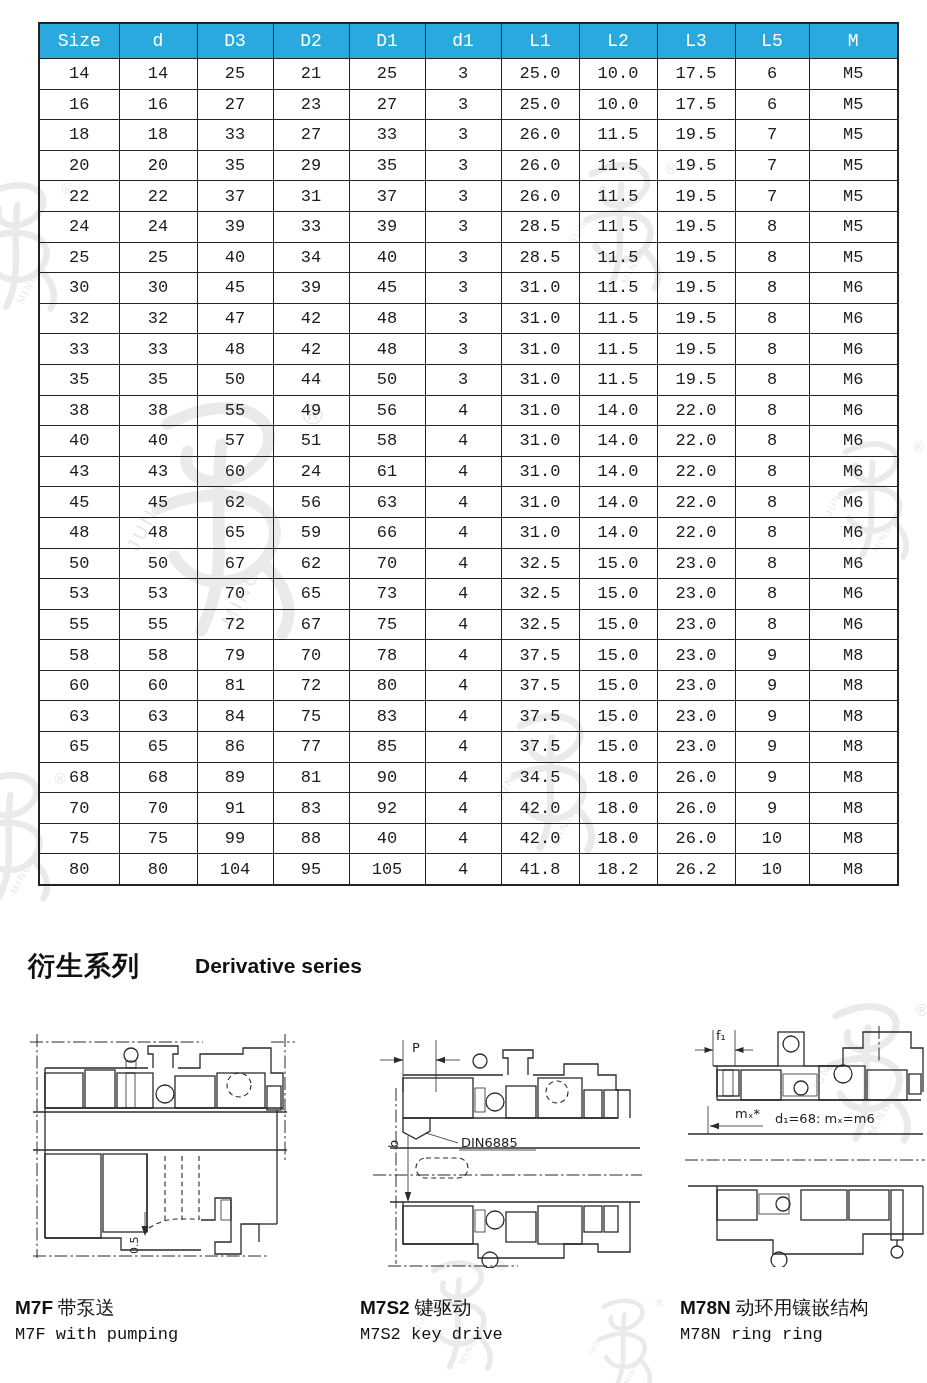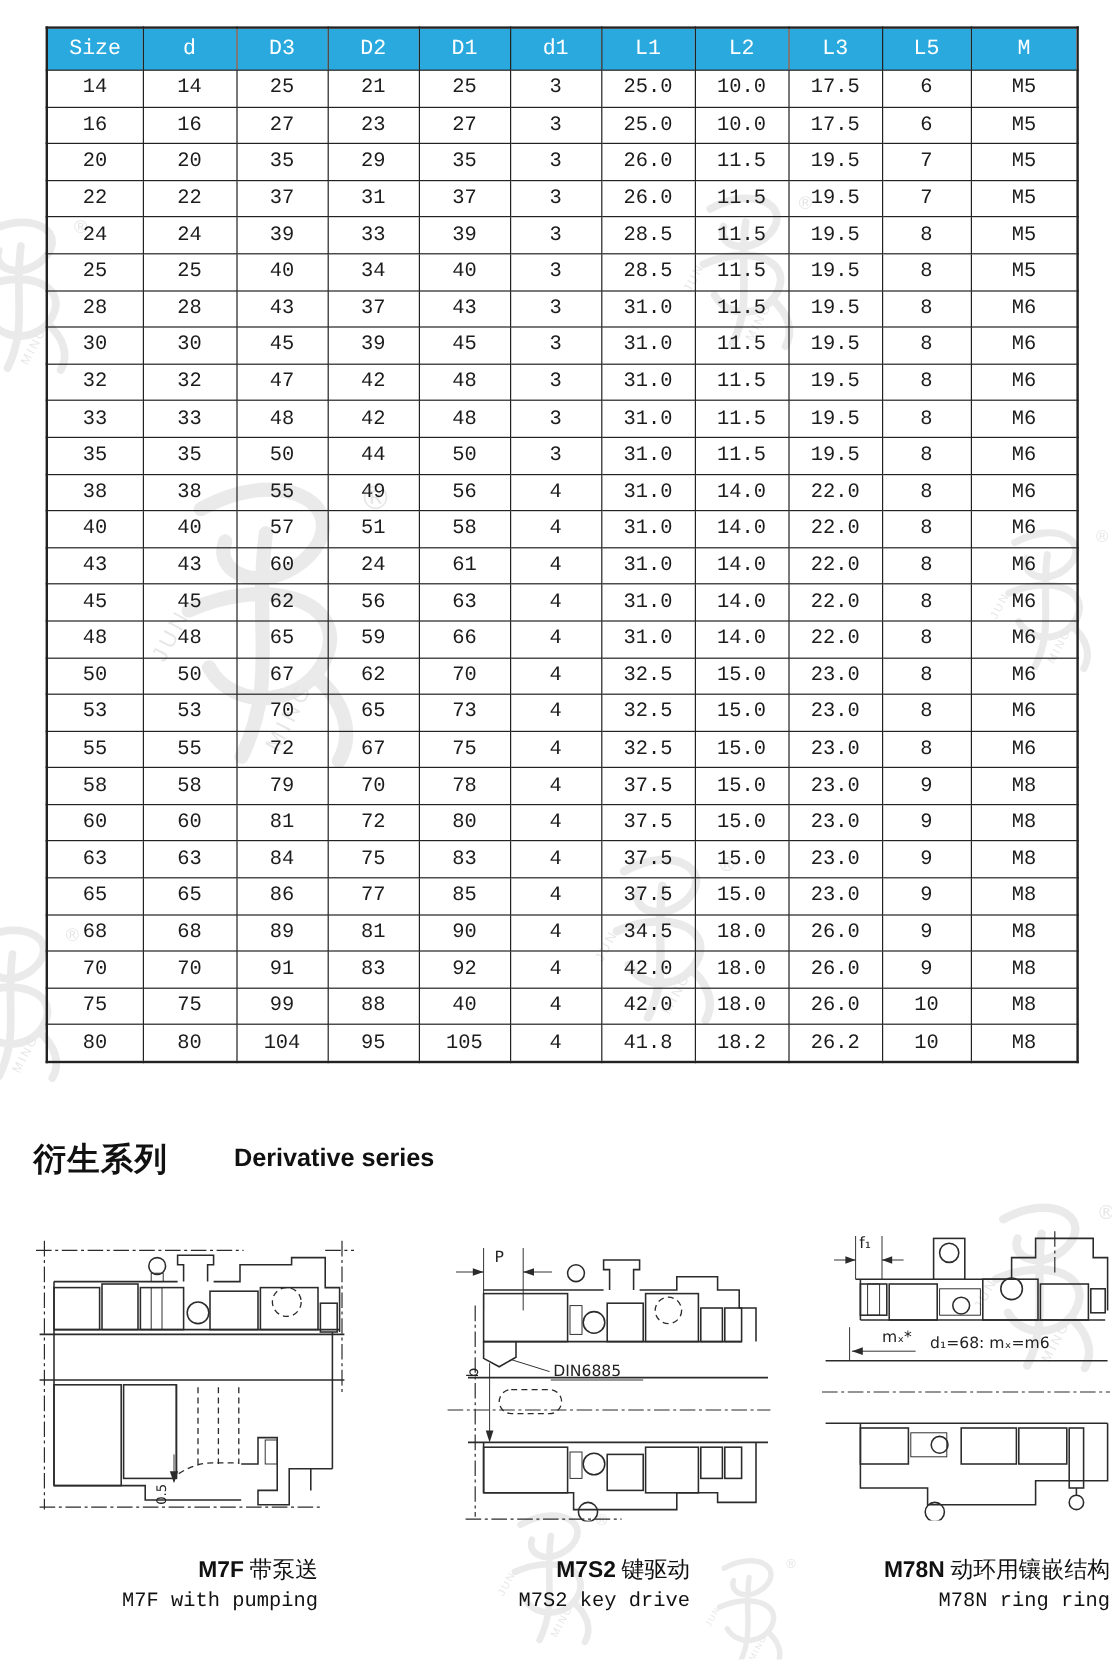--- a/index.html
+++ b/index.html
@@ -53,21 +53,21 @@
   .drawing svg{display:block;}
   .ln{fill:none;stroke:#2b2b2b;stroke-width:1.3;}
   .tn{fill:none;stroke:#2b2b2b;stroke-width:.8;}
   .cl{fill:none;stroke:#2b2b2b;stroke-width:1;stroke-dasharray:13 3 2.5 3;}
   .dsh{fill:none;stroke:#2b2b2b;stroke-width:1.1;stroke-dasharray:5 3.5;}
   .ah{fill:#2b2b2b;stroke:none;}
   text.ann{font-family:"DejaVu Sans", sans-serif;font-size:13px;fill:#222;}
   text.ann-sm{font-family:"DejaVu Sans", sans-serif;font-size:11px;fill:#222;}
 
   
-  .caption{position:absolute;top:1295px;text-align:right;}
+  .caption{position:absolute;top:1295px;text-align:left;}
   .caption .line1{
     font-size:19px;color:#111;
     font-family:"Liberation Serif", serif;
   }
   .caption .line1 b{font-family:"Liberation Sans", sans-serif;font-weight:bold;}
   .caption .line2{
     margin-top:4px;font-family:Liberation Mono, monospace;font-size:17px;color:#111;
   }
 </style>
 </head>
@@ -187,20 +187,33 @@
           <td>23</td>
           <td>27</td>
           <td>3</td>
           <td>25.0</td>
           <td>10.0</td>
           <td>17.5</td>
           <td>6</td>
           <td>M5</td>
         </tr>
         <tr>
+          <td>18</td>
+          <td>18</td>
+          <td>33</td>
+          <td>27</td>
+          <td>33</td>
+          <td>3</td>
+          <td>26.0</td>
+          <td>11.5</td>
+          <td>19.5</td>
+          <td>7</td>
+          <td>M5</td>
+        </tr>
+        <tr>
           <td>20</td>
           <td>20</td>
           <td>35</td>
           <td>29</td>
           <td>35</td>
           <td>3</td>
           <td>26.0</td>
           <td>11.5</td>
           <td>19.5</td>
           <td>7</td>
@@ -237,33 +250,20 @@
           <td>25</td>
           <td>40</td>
           <td>34</td>
           <td>40</td>
           <td>3</td>
           <td>28.5</td>
           <td>11.5</td>
           <td>19.5</td>
           <td>8</td>
           <td>M5</td>
-        </tr>
-        <tr>
-          <td>28</td>
-          <td>28</td>
-          <td>43</td>
-          <td>37</td>
-          <td>43</td>
-          <td>3</td>
-          <td>31.0</td>
-          <td>11.5</td>
-          <td>19.5</td>
-          <td>8</td>
-          <td>M6</td>
         </tr>
         <tr>
           <td>30</td>
           <td>30</td>
           <td>45</td>
           <td>39</td>
           <td>45</td>
           <td>3</td>
           <td>31.0</td>
           <td>11.5</td>

